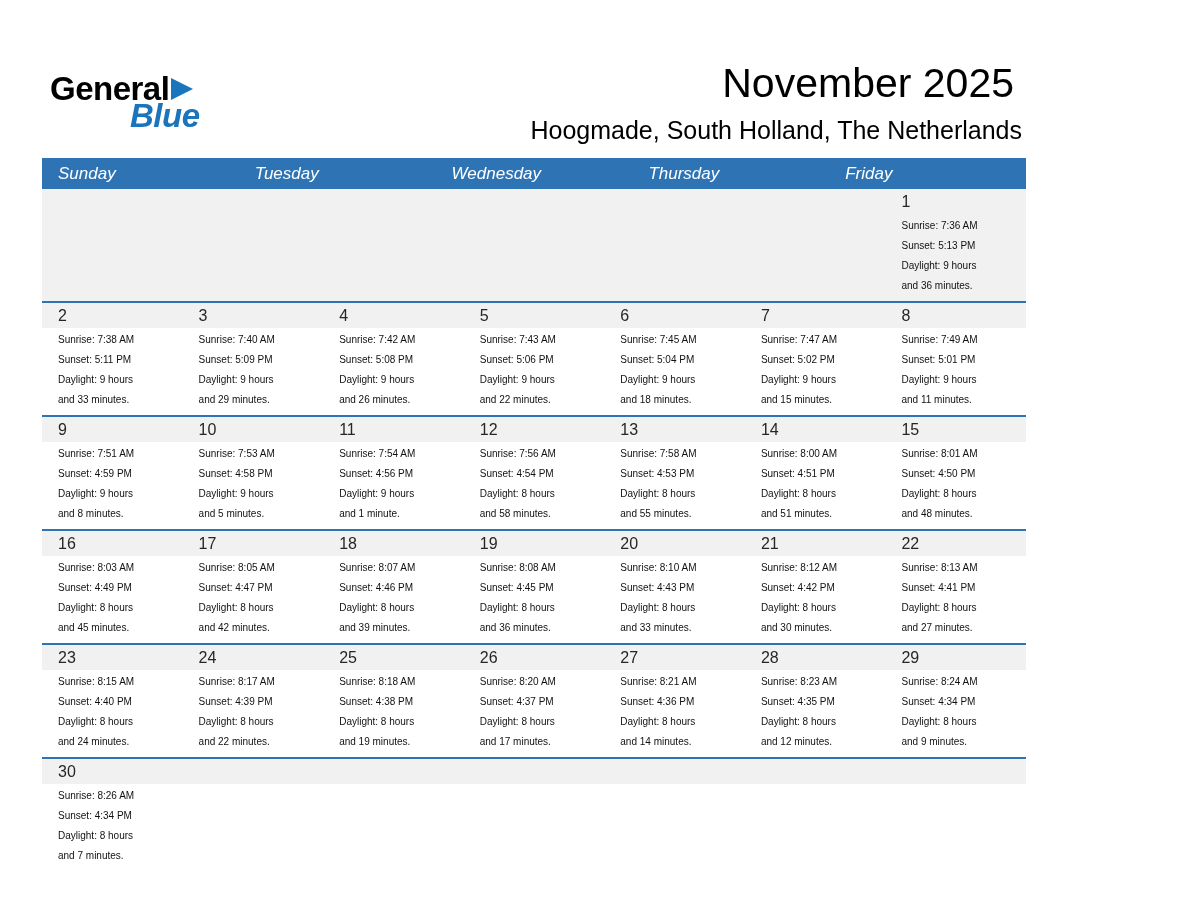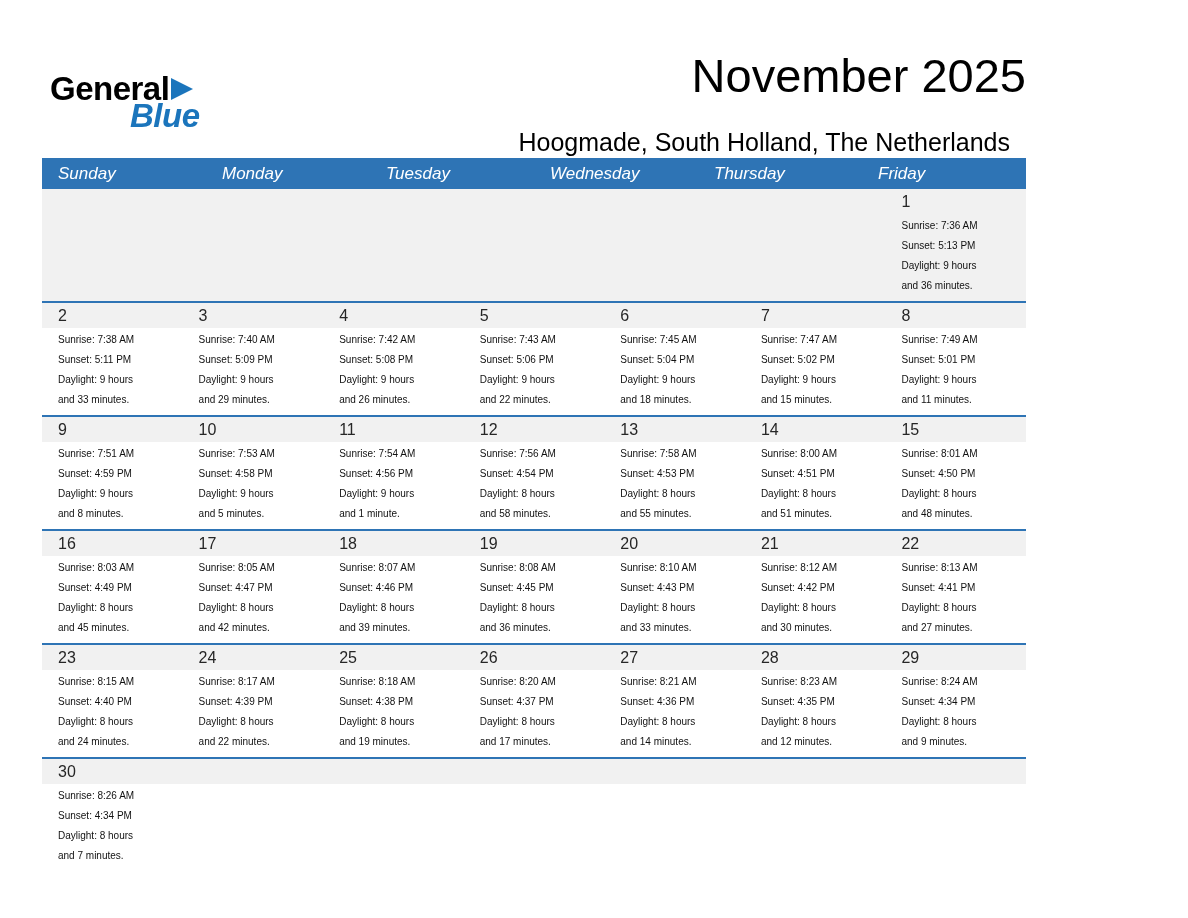--- a/index.html
+++ b/index.html
@@ -17,22 +17,22 @@
   .top { position: absolute; left: 42px; right: 46px; top: 0; height: 156px; }
   .logo { position: absolute; left: 8px; top: 72px; line-height: 1; }
   .logo-row { display: flex; align-items: center; }
   .logo-general { font-size: 33px; font-weight: 600; color: #000; letter-spacing: -0.5px; }
   .logo-triangle {
     display: inline-block; width: 0; height: 0; margin-left: 2px;
     border-top: 11px solid transparent; border-bottom: 11px solid transparent;
     border-left: 22px solid var(--logo-blue, #1B75BC);
   }
   .logo-blue { font-size: 33px; font-weight: 600; color: var(--logo-blue, #1B75BC); margin-left: 80px; margin-top: -6px; letter-spacing: -0.5px; font-style: italic; }
-  .title { position: absolute; right: 0; top: 48px; margin: 0; font-size: 47px; font-weight: 400; color: #000; }
-  .subtitle { position: absolute; right: 0; top: 112px; margin: 16px; font-size: 25px; font-weight: 400; color: #000; }
+  .title { position: absolute; right: 0; top: 48px; margin: 12px; font-size: 41px; font-weight: 400; color: #000; }
+  .subtitle { position: absolute; right: 0; top: 112px; margin: 4px; font-size: 25px; font-weight: 400; color: #000; }
 
   
   .calendar { position: absolute; left: 42px; right: 46px; top: 158px; }
   .day-header-row { display: flex; background: var(--accent, #2E74B5); height: 31px; font-style: italic; }
   .day-header-cell {
     flex: 1 1 0; color: #fff; font-size: 17px; display: flex; align-items: center;
     padding-left: 16px; box-sizing: border-box; overflow: hidden; white-space: nowrap;
   }
   .week-row { display: flex; border-top: 2px solid var(--accent, #2E74B5); }
   .week-row:first-child { border-top: none; }
@@ -62,21 +62,20 @@
       </div>
       <div class="logo-blue">Blue</div>
     </div>
     <h1 class="title">November 2025</h1>
     <h2 class="subtitle">Hoogmade, South Holland, The Netherlands</h2>
   </header>
 
   <div class="calendar">
     <div class="day-header-row">
         <div class="day-header-cell">Sunday</div>
-        <div class="day-header-cell">Monday</div>
         <div class="day-header-cell">Tuesday</div>
         <div class="day-header-cell">Wednesday</div>
         <div class="day-header-cell">Thursday</div>
         <div class="day-header-cell">Friday</div>
       </div>
     <div class="weeks">
         <div class="week-row first-week">
           <div class="day-cell empty">
             <div class="num-band"></div>
             <div class="cell-content"></div>

